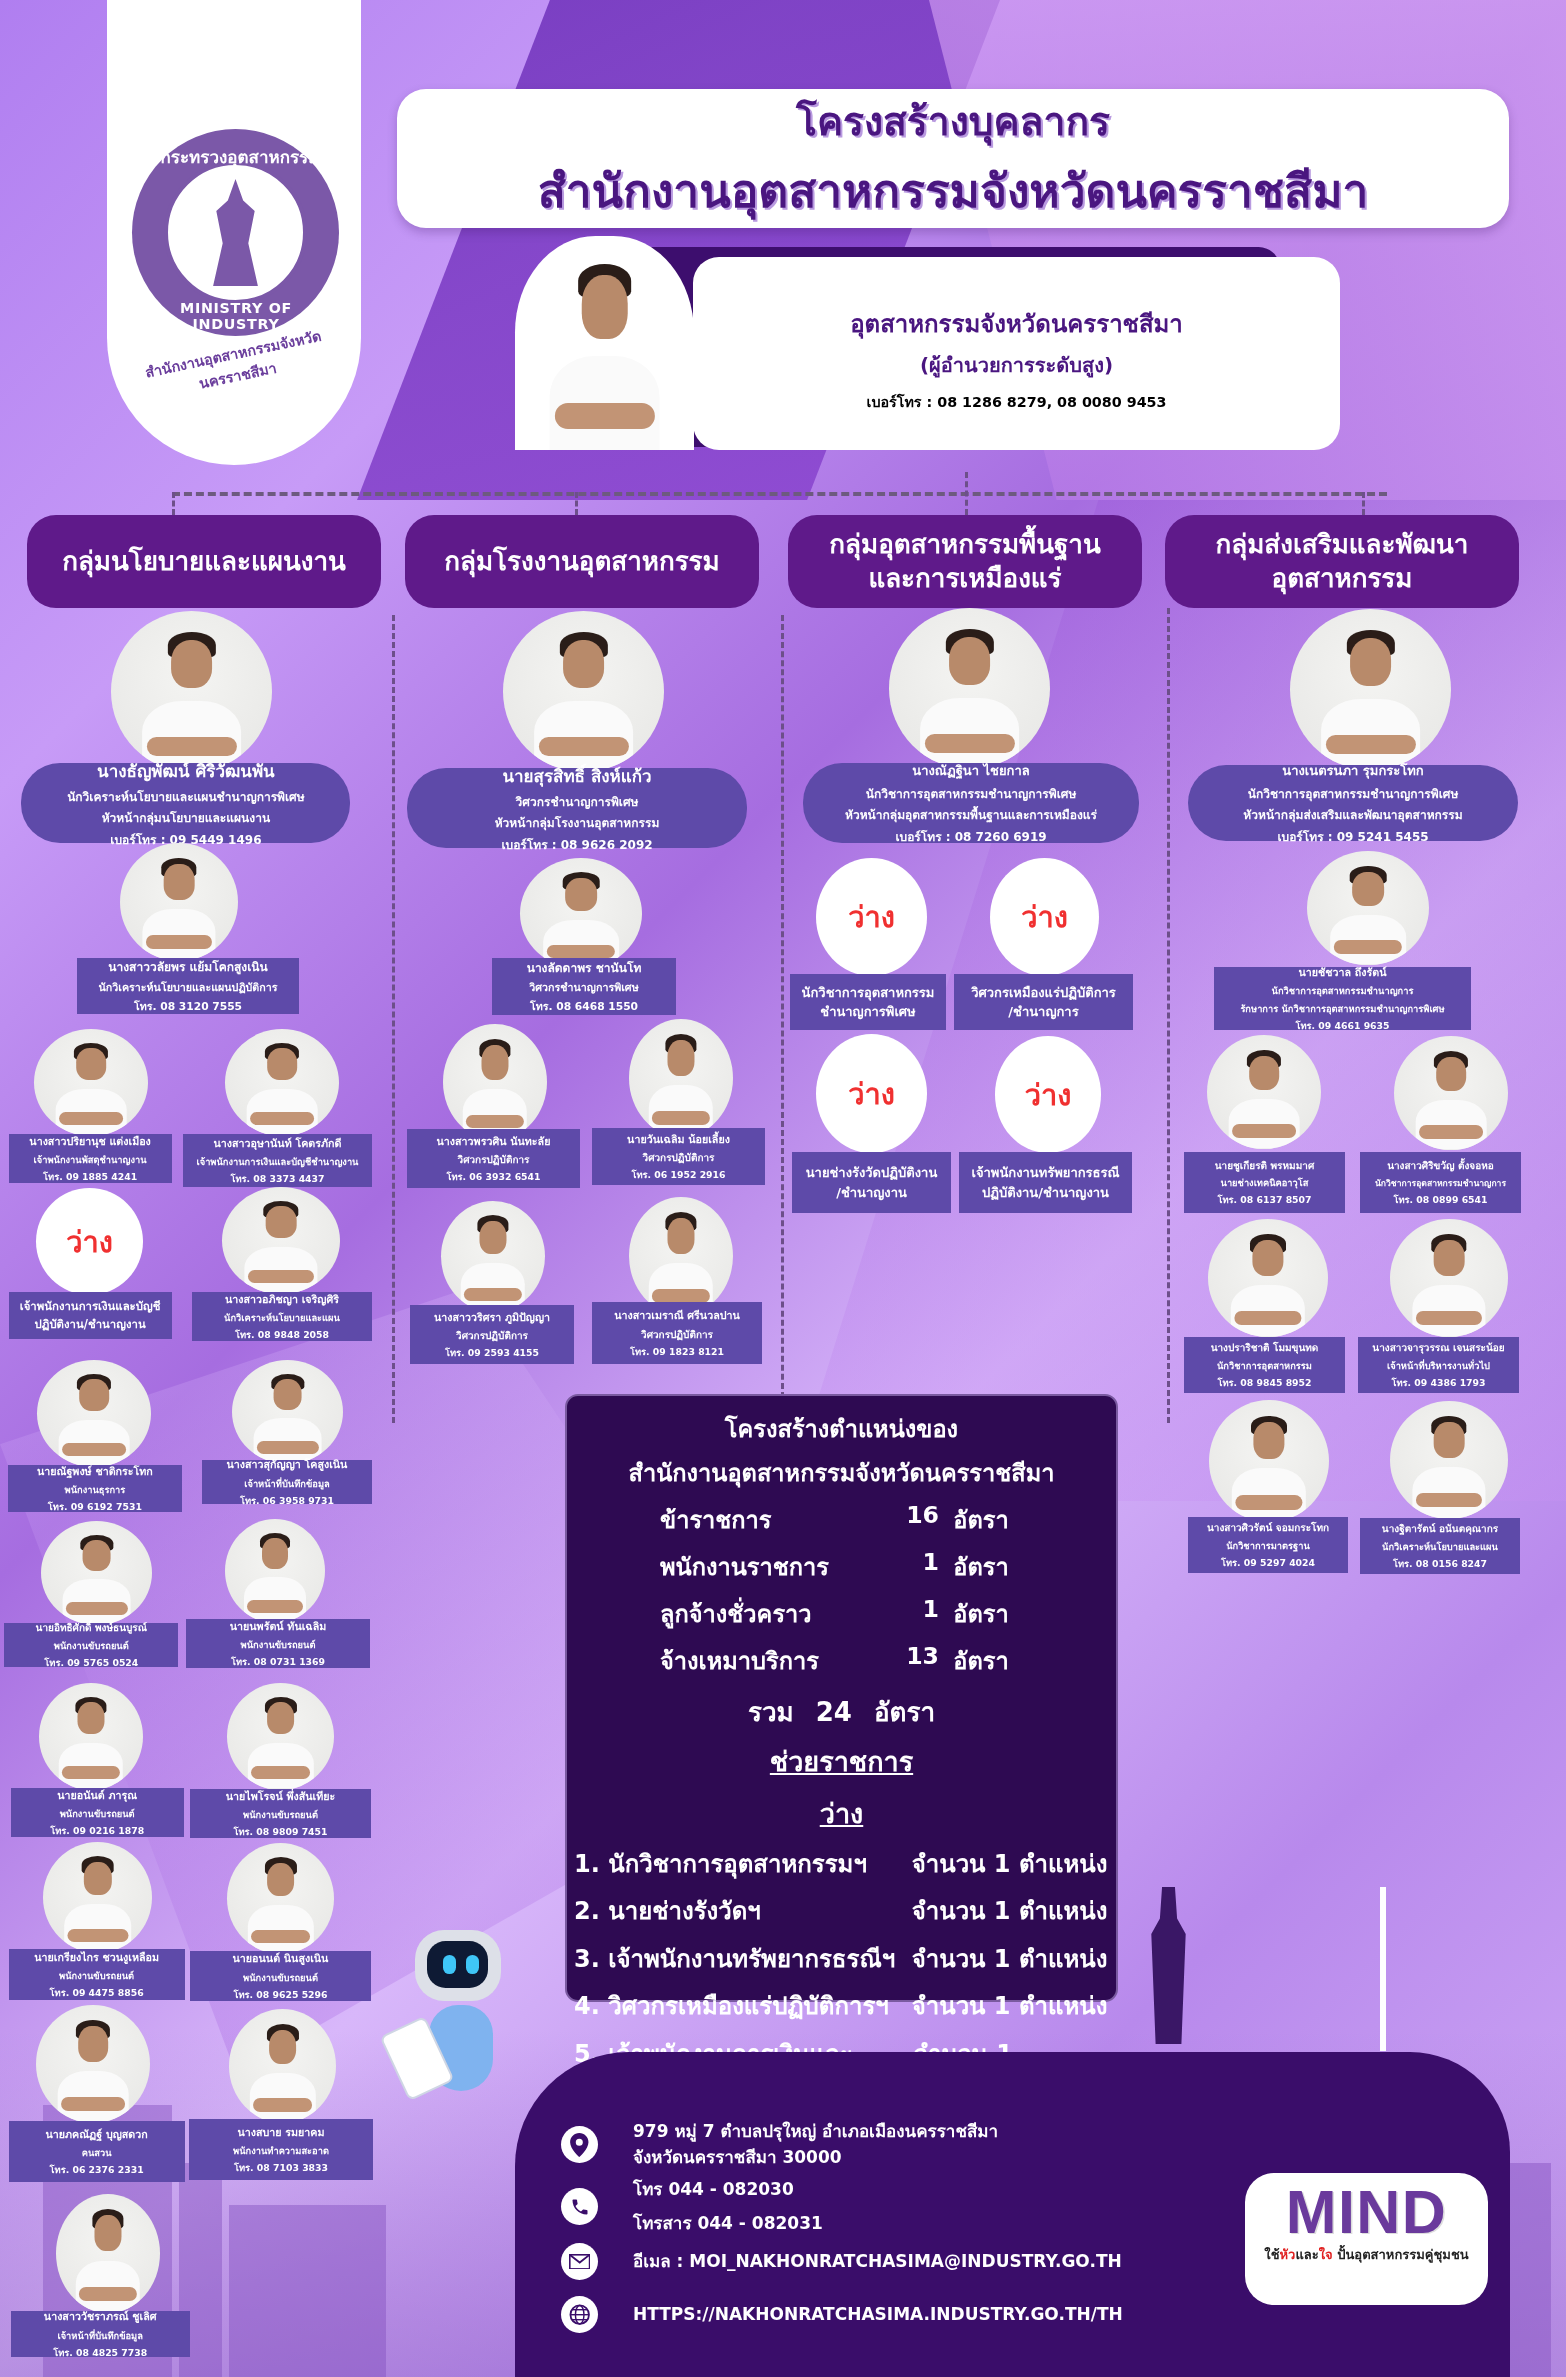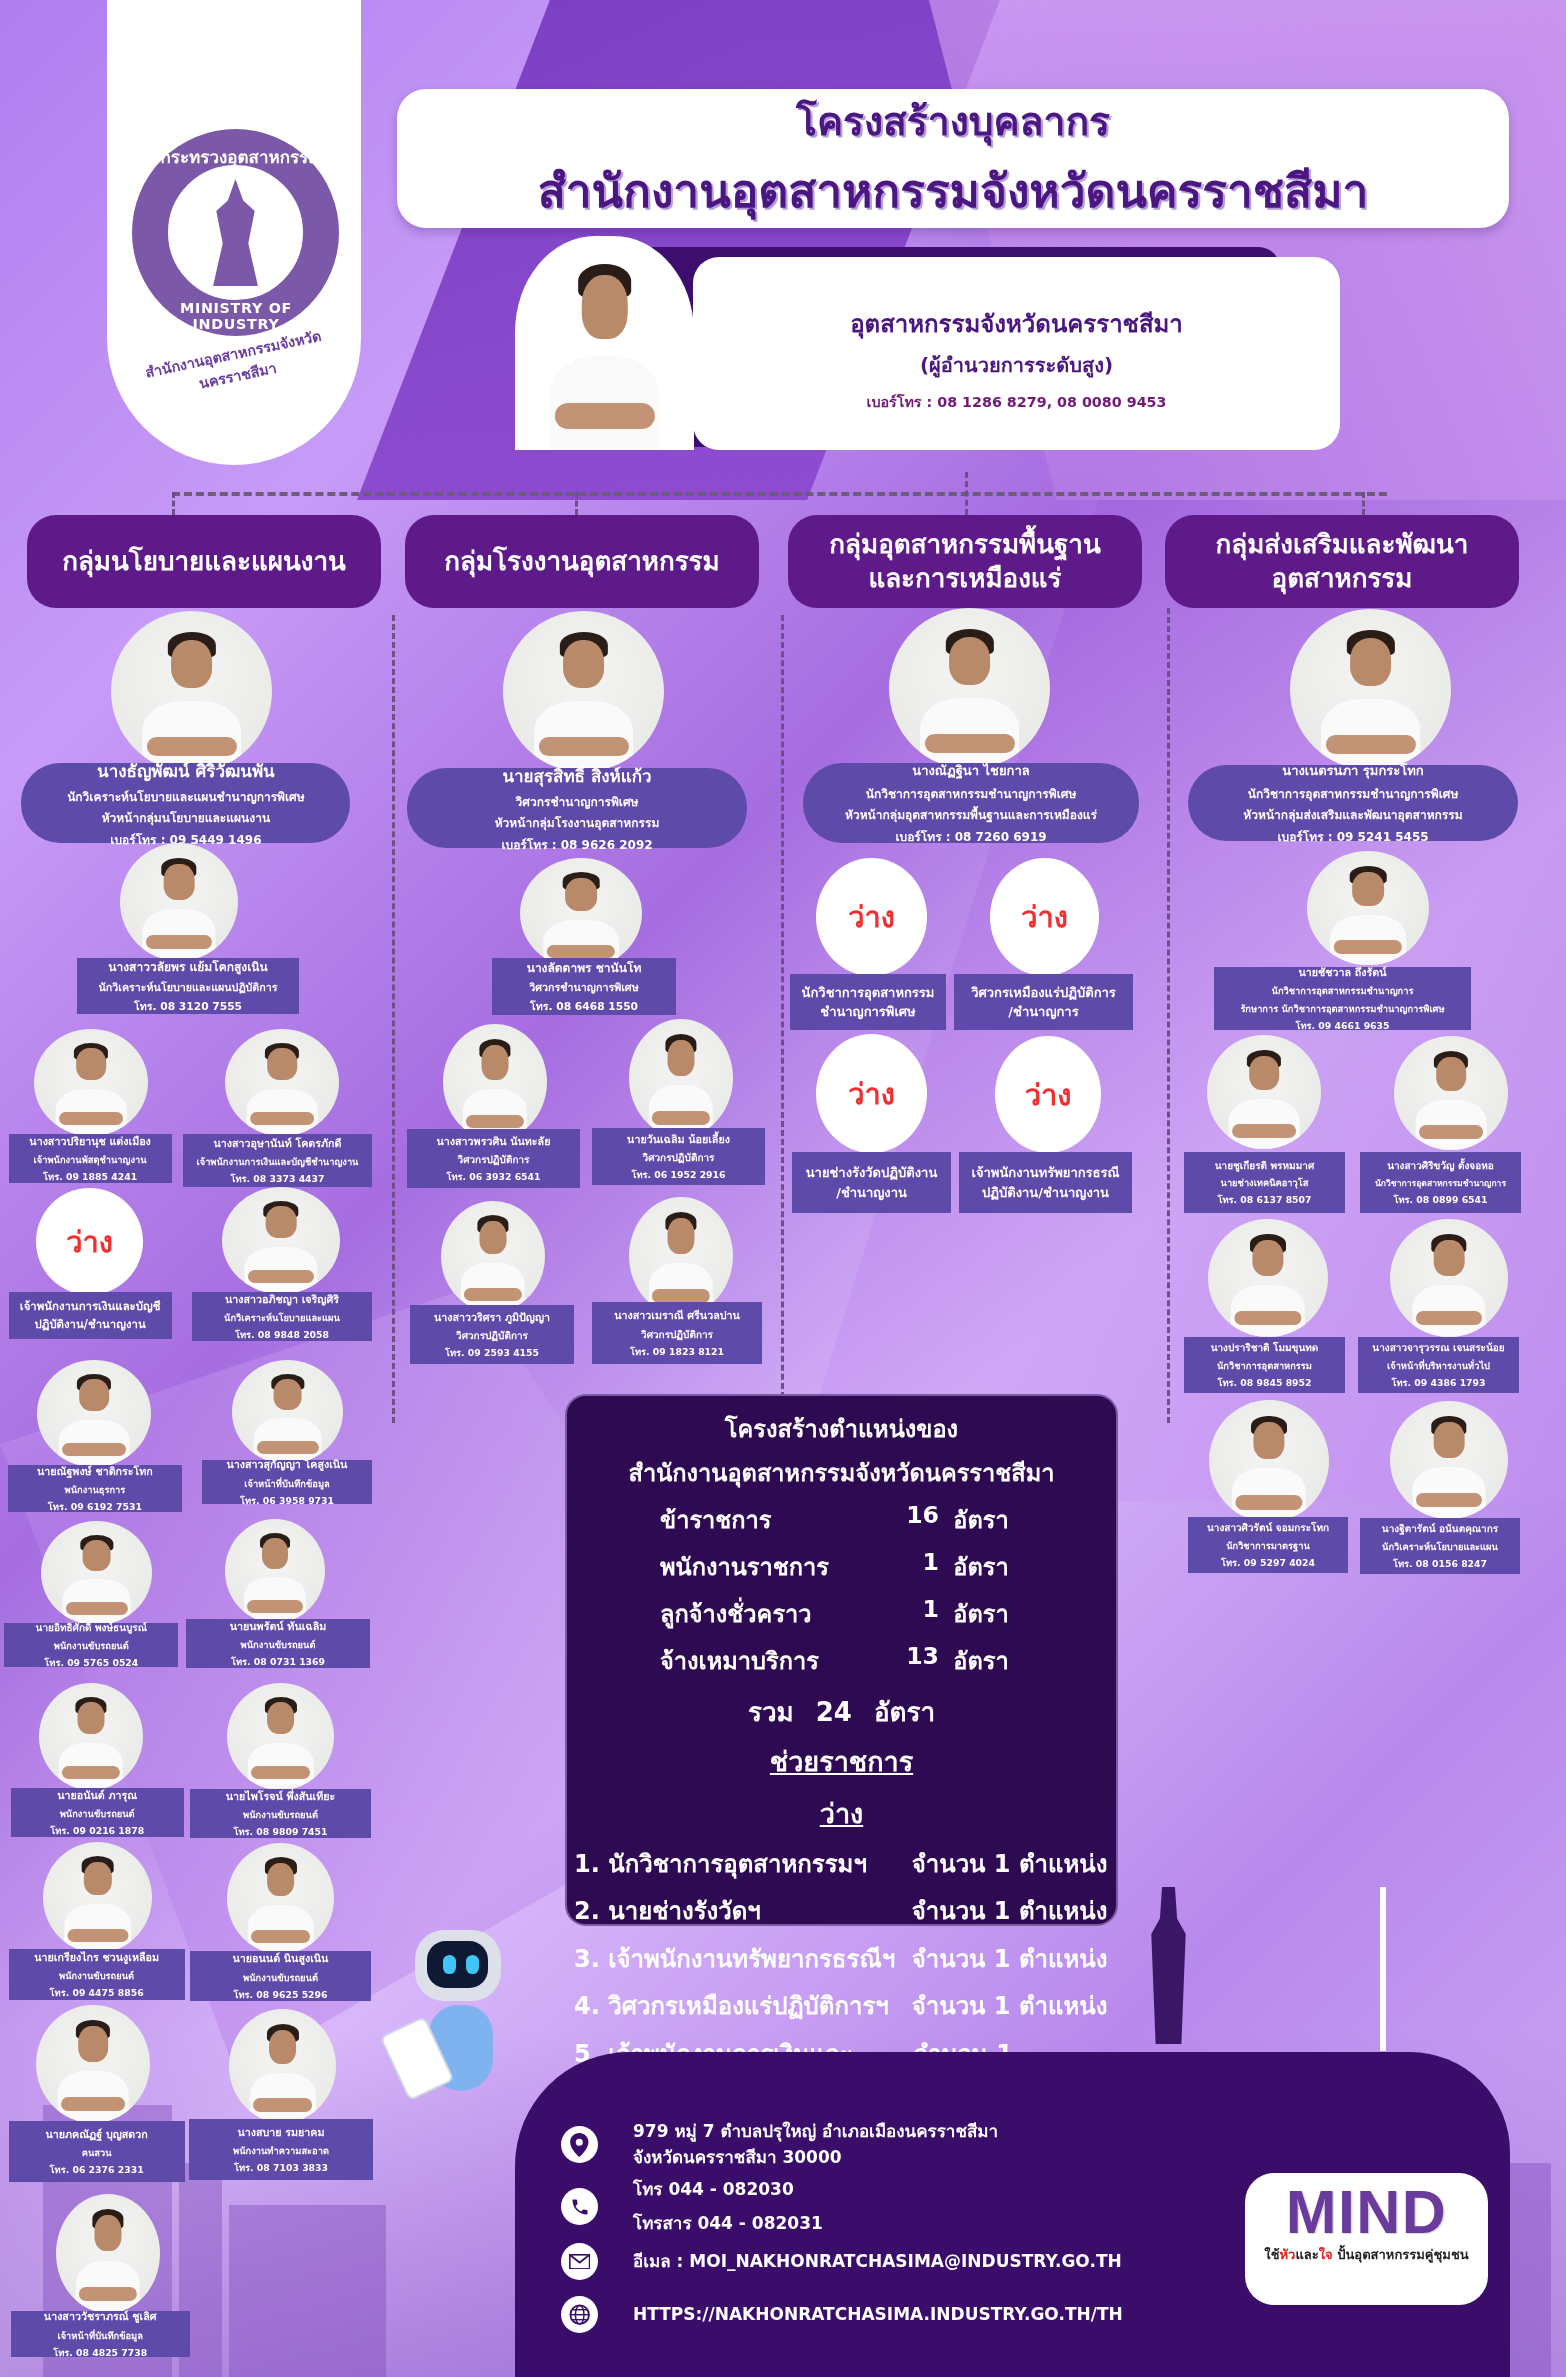--- a/index.html
+++ b/index.html
@@ -32,21 +32,21 @@
   .title-l1 { font-size: 39px; font-weight: bold; color: #4a1680; text-shadow: 2.1px 2.1px 0 #b99ae0; }
   .title-l2 { font-size: 46px; font-weight: bold; color: #4a1680; text-shadow: 2.1px 2.1px 0 #b99ae0; margin-top: 2.9px; }
 
   
   .dir-back { position: absolute; left: 622px; top: 247px; width: 658px; height: 200px; background: #3d0e6e; border-radius: 21.4px; }
   .dir-photo { position: absolute; left: 515px; top: 236px; width: 179px; height: 214px; }
   .dir-card { position: absolute; left: 693px; top: 257px; width: 647px; height: 193px; background: #fff; border-radius: 26px; display: flex; flex-direction: column; align-items: center; justify-content: center; }
   .dir-name { font-size: 43px; font-weight: bold; color: #4a1680; }
   .dir-pos { font-size: 24px; font-weight: bold; color: #4a1680; margin-top: 10px; }
   .dir-rank { font-size: 20px; font-weight: bold; color: #4a1680; margin-top: 5.7px; }
-  .dir-tel { font-size: 14.3px; font-weight: bold; color: #701a75; margin-top: 10px; }
+  .dir-tel { font-size: 14.3px; font-weight: bold; color: #000000; margin-top: 10px; }
 
   
   .person-photo { position: relative; border-radius: 50%; background: radial-gradient(circle at 50% 40%, #f4f4f2 0%, #e6e6e4 100%); overflow: hidden; }
   .person-photo .head { position: absolute; left: 50%; top: 18%; width: 26%; height: 30%; transform: translateX(-50%); background: #b88a6a; border-radius: 45% 45% 40% 40%; }
   .person-photo .hair { position: absolute; left: 50%; top: 13%; width: 30%; height: 16%; transform: translateX(-50%); background: #2a1d18; border-radius: 50% 50% 20% 20%; }
   .person-photo .shirt { position: absolute; left: 50%; bottom: -4%; width: 62%; height: 48%; transform: translateX(-50%); background: #fafafa; border-radius: 40% 40% 0 0; box-shadow: inset 0 -5.7px 0 #ececec; }
   .person-photo .arms { position: absolute; left: 50%; bottom: 10%; width: 56%; height: 12%; transform: translateX(-50%); background: #c29475; border-radius: 14.3px; }
   .dir-photo .person-photo { width: 179px; height: 214px; border-radius: 45% 45% 0 0; background: #fff; }
 
   
@@ -60,21 +60,21 @@
   .lead-card { position: absolute; background: #5e4aa9; border-radius: 39px; text-align: center; color: #fff; display: flex; flex-direction: column; justify-content: center; align-items: center; }
   .lead-card .nm { font-size: 17px; font-weight: bold; }
   .lead-card .ln { font-size: 12px; font-weight: bold; margin-top: 2.9px; }
   .rect-card { position: absolute; background: #5e4aa9; text-align: center; color: #fff; display: flex; flex-direction: column; justify-content: center; align-items: center; padding: 4.3px; }
   .rect-card .nm { font-size: 12px; font-weight: bold; }
   .rect-card .ln { font-size: 10.7px; font-weight: bold; margin-top: 2.1px; }
   .vac-circle { position: absolute; border-radius: 50%; background: #fff; display: flex; align-items: center; justify-content: center; color: #f03030; font-weight: bold; font-size: 29px; }
   .vac-label { position: absolute; background: #5e4aa9; color: #fff; font-weight: bold; font-size: 15.7px; text-align: center; display: flex; flex-direction: column; justify-content: center; line-height: 1.5; }
 
   
-  .summary { position: absolute; left: 565px; top: 1394px; width: 553px; height: 532px; background: #2e0a52; border-radius: 21px; border: 2.1px solid #7a5aa0; color: #fff; text-align: center; font-weight: bold; }
+  .summary { position: absolute; left: 565px; top: 1394px; width: 553px; height: 608px; background: #2e0a52; border-radius: 13px; border: 2.1px solid #7a5aa0; color: #fff; text-align: center; font-weight: bold; }
   .summary .s-h1 { font-size: 23.6px; margin-top: 14.3px; }
   .summary .s-h2 { font-size: 23.6px; margin-top: 7.1px; }
   .s-row { display: flex; font-size: 23.6px; margin-top: 10px; padding-left: 93px; }
   .s-row .lbl { width: 236px; text-align: left; }
   .s-row .num { width: 43px; text-align: right; }
   .s-row .unit { margin-left: 14.3px; }
   .s-total { font-size: 26px; margin-top: 11.4px; word-spacing: 13px; }
   .s-under { font-size: 27px; text-decoration: underline; margin-top: 8.6px; }
   .s-assist { font-size: 21.4px; margin-top: 10px; }
   .v-row { display: flex; justify-content: space-between; font-size: 24px; margin-top: 8.6px; padding: 0 8.6px 0 7.1px; text-align: left; }

